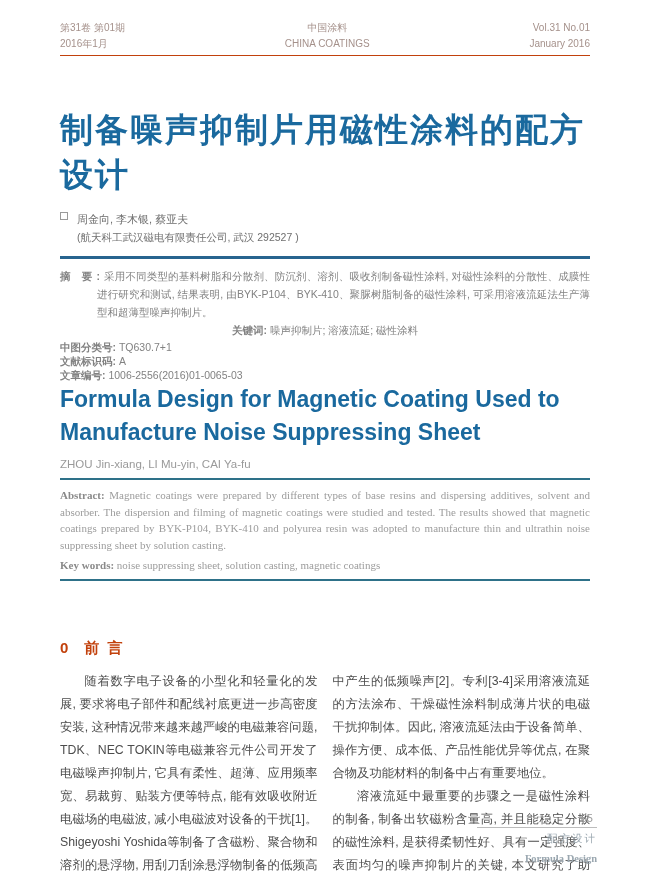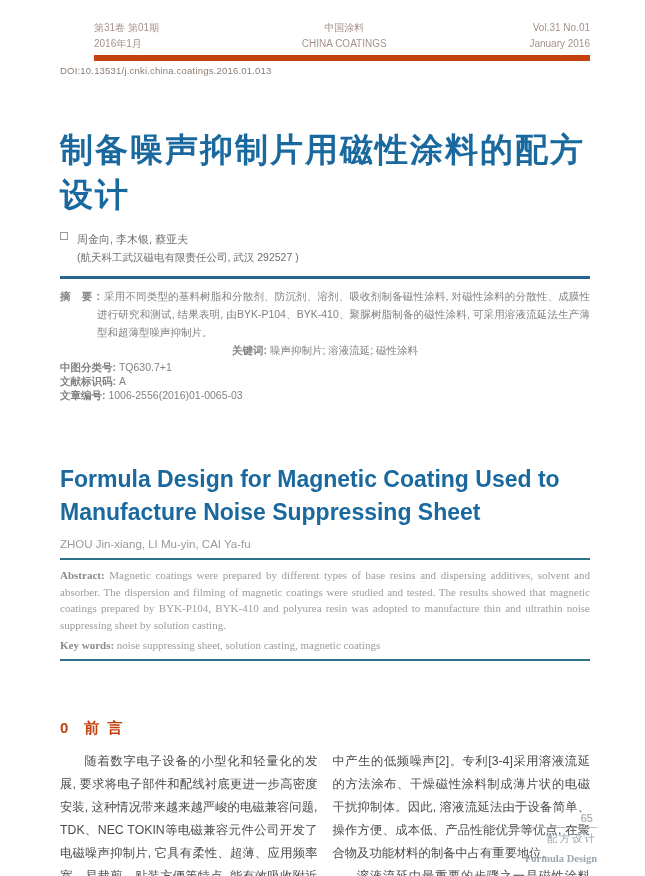--- a/index.html
+++ b/index.html
@@ -7,41 +7,41 @@
   body {
     background: #ffffff;
     font-family: "Liberation Sans", "DejaVu Sans", sans-serif;
     color: #4a4a4a;
     position: relative;
     overflow: hidden;
   }
   .page { padding: 20px 55px 0 60px; position: relative; height: 100%; }
 
   
-  .jheader { display: flex; justify-content: space-between; font-size: 10px; line-height: 1.55; color: #a5918b; padding-bottom: 4px; border-bottom: 6px solid #c2410c; margin-left: 34px; }
+  .jheader { display: flex; justify-content: space-between; font-size: 10px; line-height: 1.55; color: #a5918b; padding-bottom: 4px; border-bottom: 1px solid #c2410c; }
   .jheader .c { text-align: center; color: #a5918b; }
   .jheader .r { text-align: right; }
   .doi { margin-top: 4px; font-size: 9.5px; color: #8b7c72; letter-spacing: .2px; }
 
   
   .title-cn { margin-top: 52px; font-size: 33px; font-weight: bold; color: #1a699e; letter-spacing: 2px; font-family: "Liberation Sans", sans-serif; }
   .authors-row { margin-top: 14px; display: flex; font-size: 11px; color: #6f6f6f; }
   .sq { width: 8px; height: 8px; border: 1px solid #9a9a9a; margin-right: 9px; flex: 0 0 auto; }
   .affil-cn { margin-top: 4px; padding-left: 17px; font-size: 10.5px; color: #6f6f6f; }
   .rule-thick { margin-top: 11px; height: 3px; background: #27648f; }
 
   
   .abs-cn { margin-top: 9px; font-size: 10.5px; color: #828282; line-height: 1.7; }
   .abs-cn .para { padding-left: 37px; text-align: justify; }
   .abs-cn .para .lbl { margin-left: -37px; letter-spacing: 4px; }
   .kw-cn { margin-top: 2px; font-size: 10.5px; color: #828282; text-align: center; }
   .clc-row { margin-top: 3px; display: flex; justify-content: space-between; font-size: 10.5px; color: #828282; flex-direction: column; }
 
   
-  .title-en { margin-top: 60px; font-size: 23px; font-weight: bold; color: #1a699e; line-height: 1.45; font-family: "Liberation Sans", sans-serif; }
+  .title-en { font-size: 23px; font-weight: bold; color: #1a699e; line-height: 1.45; font-family: "Liberation Sans", sans-serif; }
   .authors-en { margin-top: 9px; font-size: 11.5px; color: #9a9a9a; }
   .affil-en { margin-top: 7px; font-size: 10.5px; font-style: italic; font-family: "Liberation Serif", serif; color: #9a9a9a; }
   .rule-teal { margin-top: 8px; height: 2px; background: #2e7189; }
   .abs-en { margin: 7px 0 6px 0; font-family: "Liberation Serif", serif; font-size: 11px; color: #9c9c9c; line-height: 1.5; text-align: justify; }
   .abs-en b, .kw-en b { color: #8a8a8a; }
   .kw-en { font-family: "Liberation Serif", serif; font-size: 11px; color: #9c9c9c; margin-bottom: 7px; }
 
   
   .sec-head { margin-top: 58px; font-size: 15px; font-weight: bold; color: #c2410c; letter-spacing: 2px; }
   .sec-head .num { margin-right: 14px; }
@@ -69,21 +69,20 @@
     </div>
     <div class="c">
       <div>中国涂料</div>
       <div>CHINA COATINGS</div>
     </div>
     <div class="r">
       <div>Vol.31 No.01</div>
       <div>January 2016</div>
     </div>
   </div>
-  <div class="doi">DOI:10.13531/j.cnki.china.coatings.2016.01.013</div>
 
   <h1 class="title-cn">制备噪声抑制片用磁性涂料的配方设计</h1>
   <div class="authors-row">
     <span class="sq"></span>
     <span>周金向, 李木银, 蔡亚夫</span>
   </div>
   <div class="affil-cn">(航天科工武汉磁电有限责任公司, 武汉  292527 )</div>
   <div class="rule-thick"></div>
 
   <div class="abs-cn">

